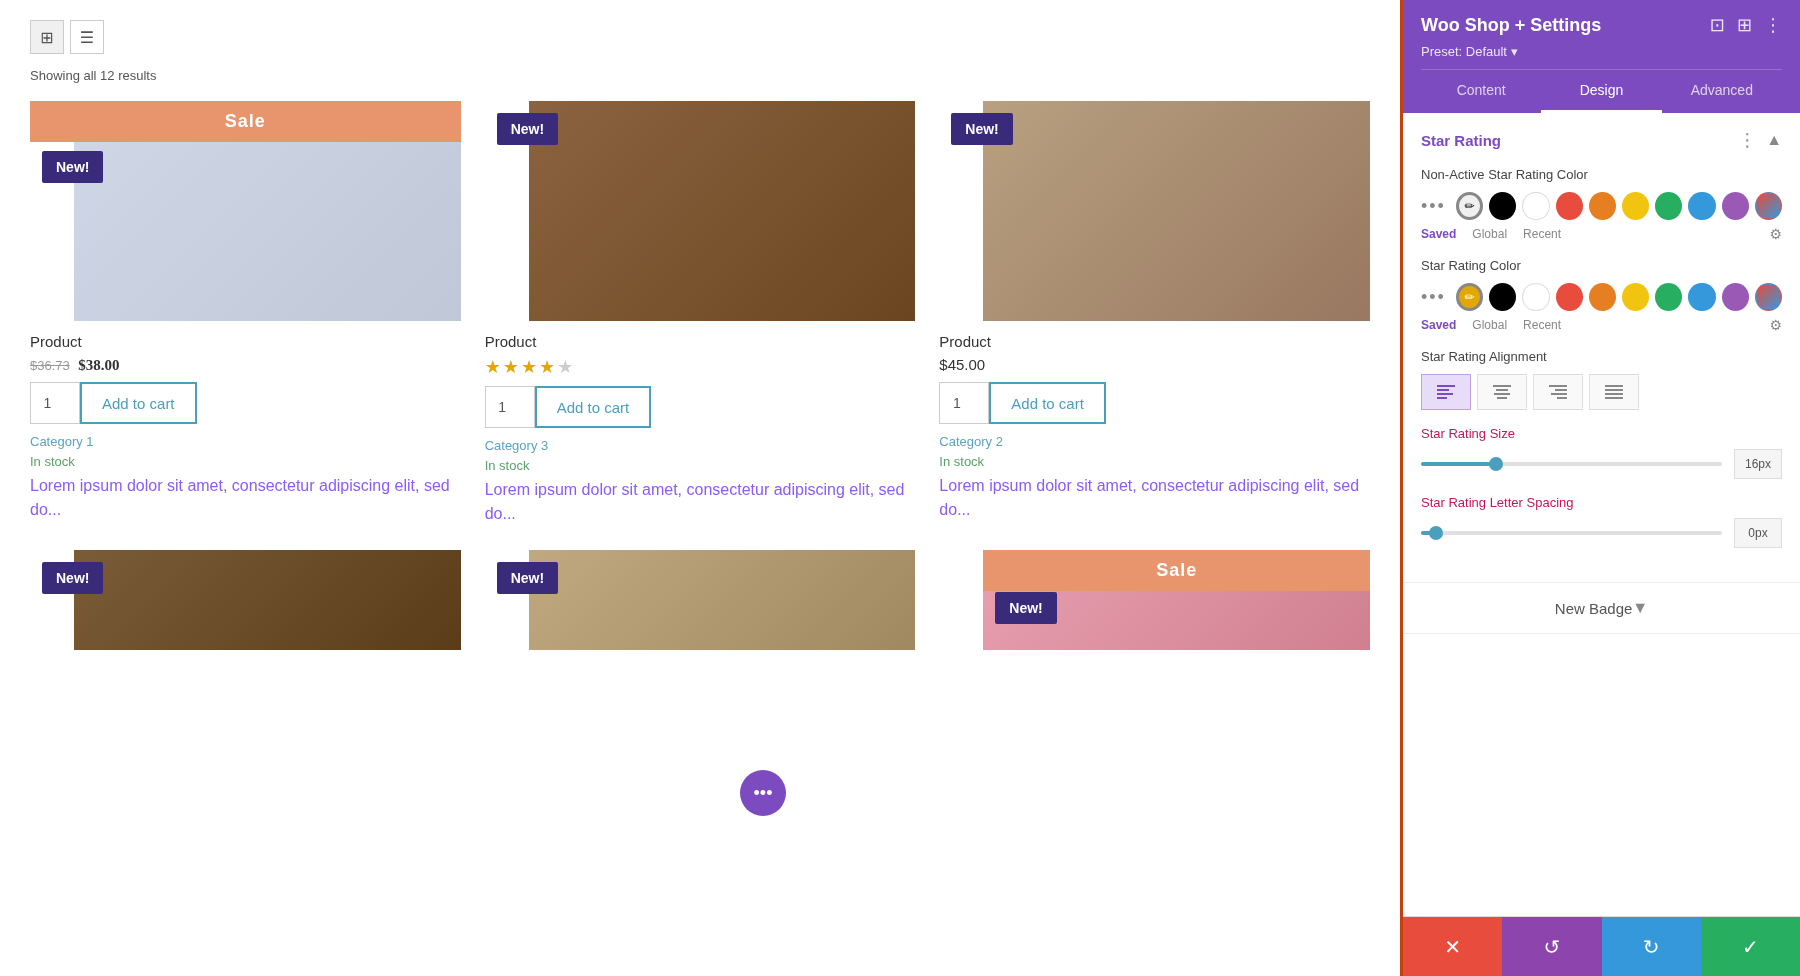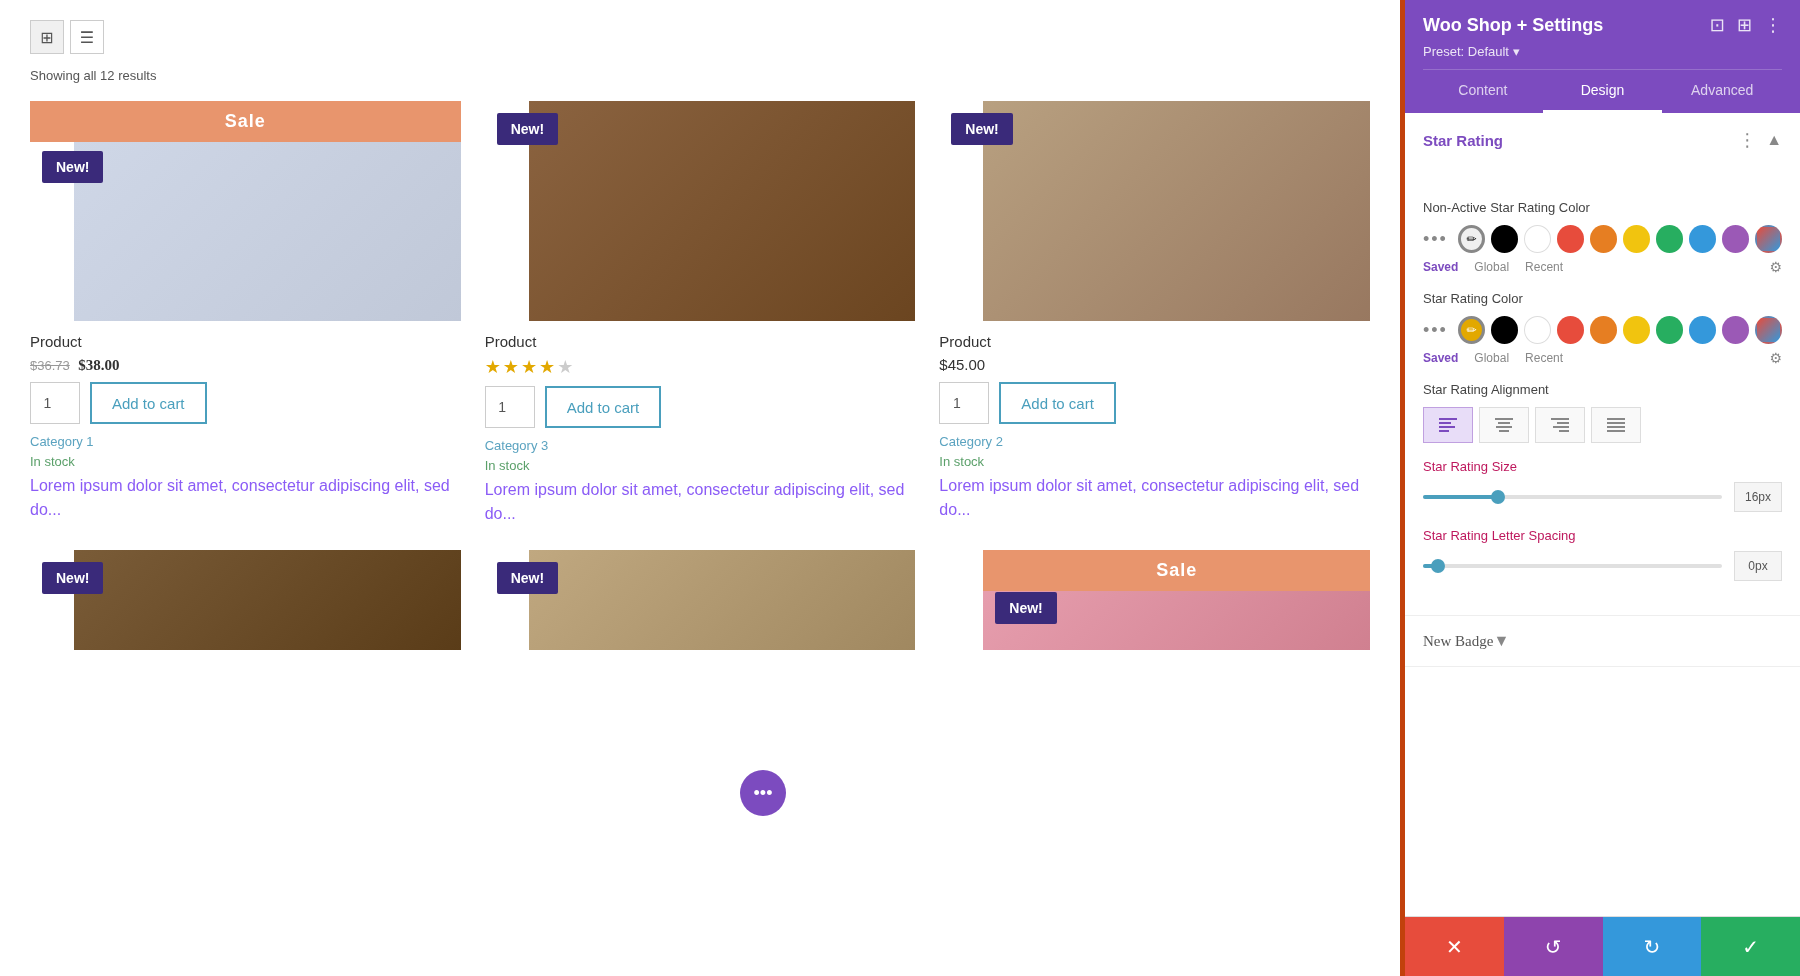--- a/index.html
+++ b/index.html
@@ -118,21 +118,21 @@
       gap: 2px;
       margin-bottom: 8px;
       font-size: 18px;
     }
     .star-filled { color: #e2a800; }
     .star-empty { color: #ccc; }
 
     .add-to-cart-wrap {
       display: flex;
       align-items: center;
-      gap: 10px;
+      gap: 0;
       margin-bottom: 10px;
     }
 
     .qty-input {
       width: 50px;
       height: 42px;
       border: 1px solid #ccc;
       text-align: center;
       font-size: 14px;
       color: #555;
@@ -203,21 +203,21 @@
       cursor: pointer;
       color: #fff;
       font-size: 18px;
       z-index: 100;
     }
 
     
     .settings-panel {
       width: 400px;
       background: #fff;
-      border-left: 5px solid #c2410c;
+      border-left: 3px solid #c2410c;
       display: flex;
       flex-direction: column;
       height: 976px;
       overflow: hidden;
     }
 
     .settings-header {
       background: #7c4bbf;
       color: #fff;
       padding: 14px 18px 0;
@@ -306,21 +306,20 @@
       color: #888;
       font-size: 16px;
     }
     .section-dots {
       color: #888;
       font-size: 18px;
     }
 
     .section-content {
       padding: 0 18px 18px;
-      margin-top: 33px;
     }
 
     
     .color-setting-label {
       font-size: 13px;
       color: #444;
       margin-bottom: 10px;
       font-weight: 500;
     }
 
@@ -433,24 +432,23 @@
       font-weight: 500;
     }
 
     
     .new-badge-section {
       border-bottom: 1px solid #eee;
     }
     .new-badge-header {
       display: flex;
       align-items: center;
-      justify-content: flex-start;
+      justify-content: center;
       padding: 16px 18px;
       cursor: pointer;
-      font-family: Liberation Serif, serif;
     }
     .new-badge-title {
       font-size: 15px;
       color: #555;
       font-weight: 500;
     }
 
     
     .bottom-toolbar {
       display: flex;

